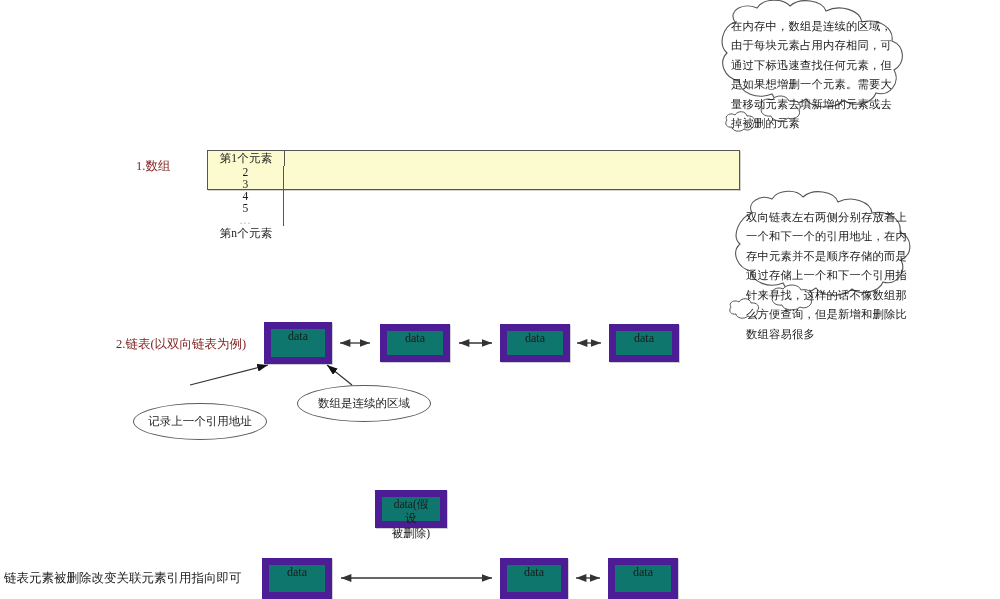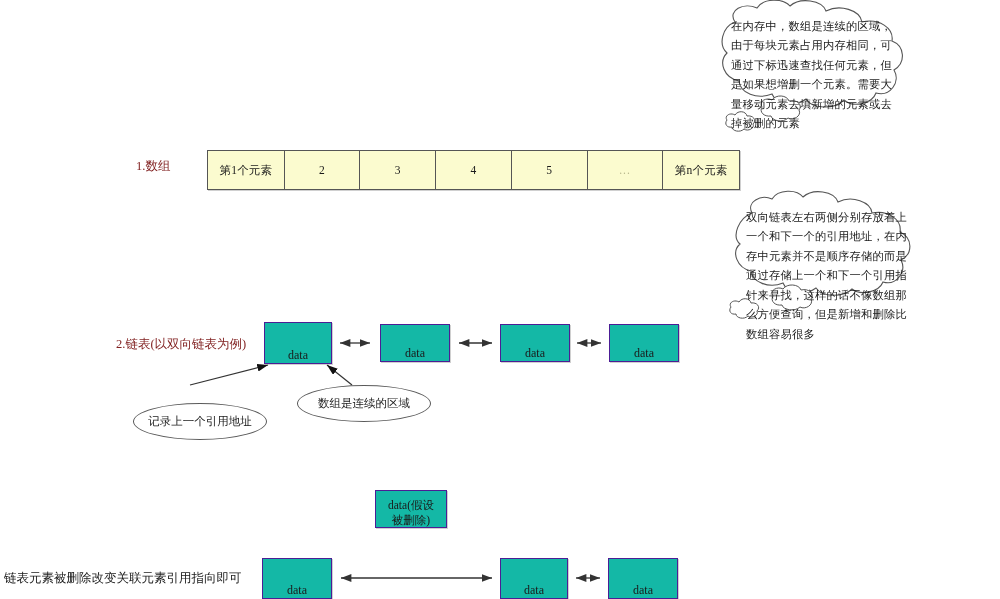--- a/index.html
+++ b/index.html
@@ -31,42 +31,43 @@
     line-height: 1;
   }
 
   
   .array-row {
     display: flex;
     border: 1px solid #555555;
     box-sizing: border-box;
     background: #fbfbcf;
     box-shadow: 1px 1px 0 rgba(120,120,120,0.35);
+    flex-direction: column;
   }
   .array-cell {
     box-sizing: border-box;
     border-right: 1px solid #555555;
     display: flex;
     align-items: center;
     justify-content: center;
     font-size: 11.5px;
     color: #1a1a1a;
     height: 100%;
     letter-spacing: 0.2px;
   }
   .array-cell:last-child { border-right: none; }
   .array-cell.dots { color: #b9b98e; letter-spacing: 1px; }
 
   
   .node {
     box-sizing: border-box;
     display: flex;
-    align-items: flex-end;
-    border: 1px solid #4c1d95;
-    background: #14b8a6;
+    align-items: flex-start;
+    border: 7px solid #4c1d95;
+    background: #0f766e;
     box-shadow: 1px 1px 0 rgba(120,120,120,0.35);
   }
   .node .ptr {
     width: 7px;
     box-sizing: border-box;
     border-right: 1px solid #555555;
     background: #fbfbcf;
   }
   .node .ptr.right {
     border-right: none;

